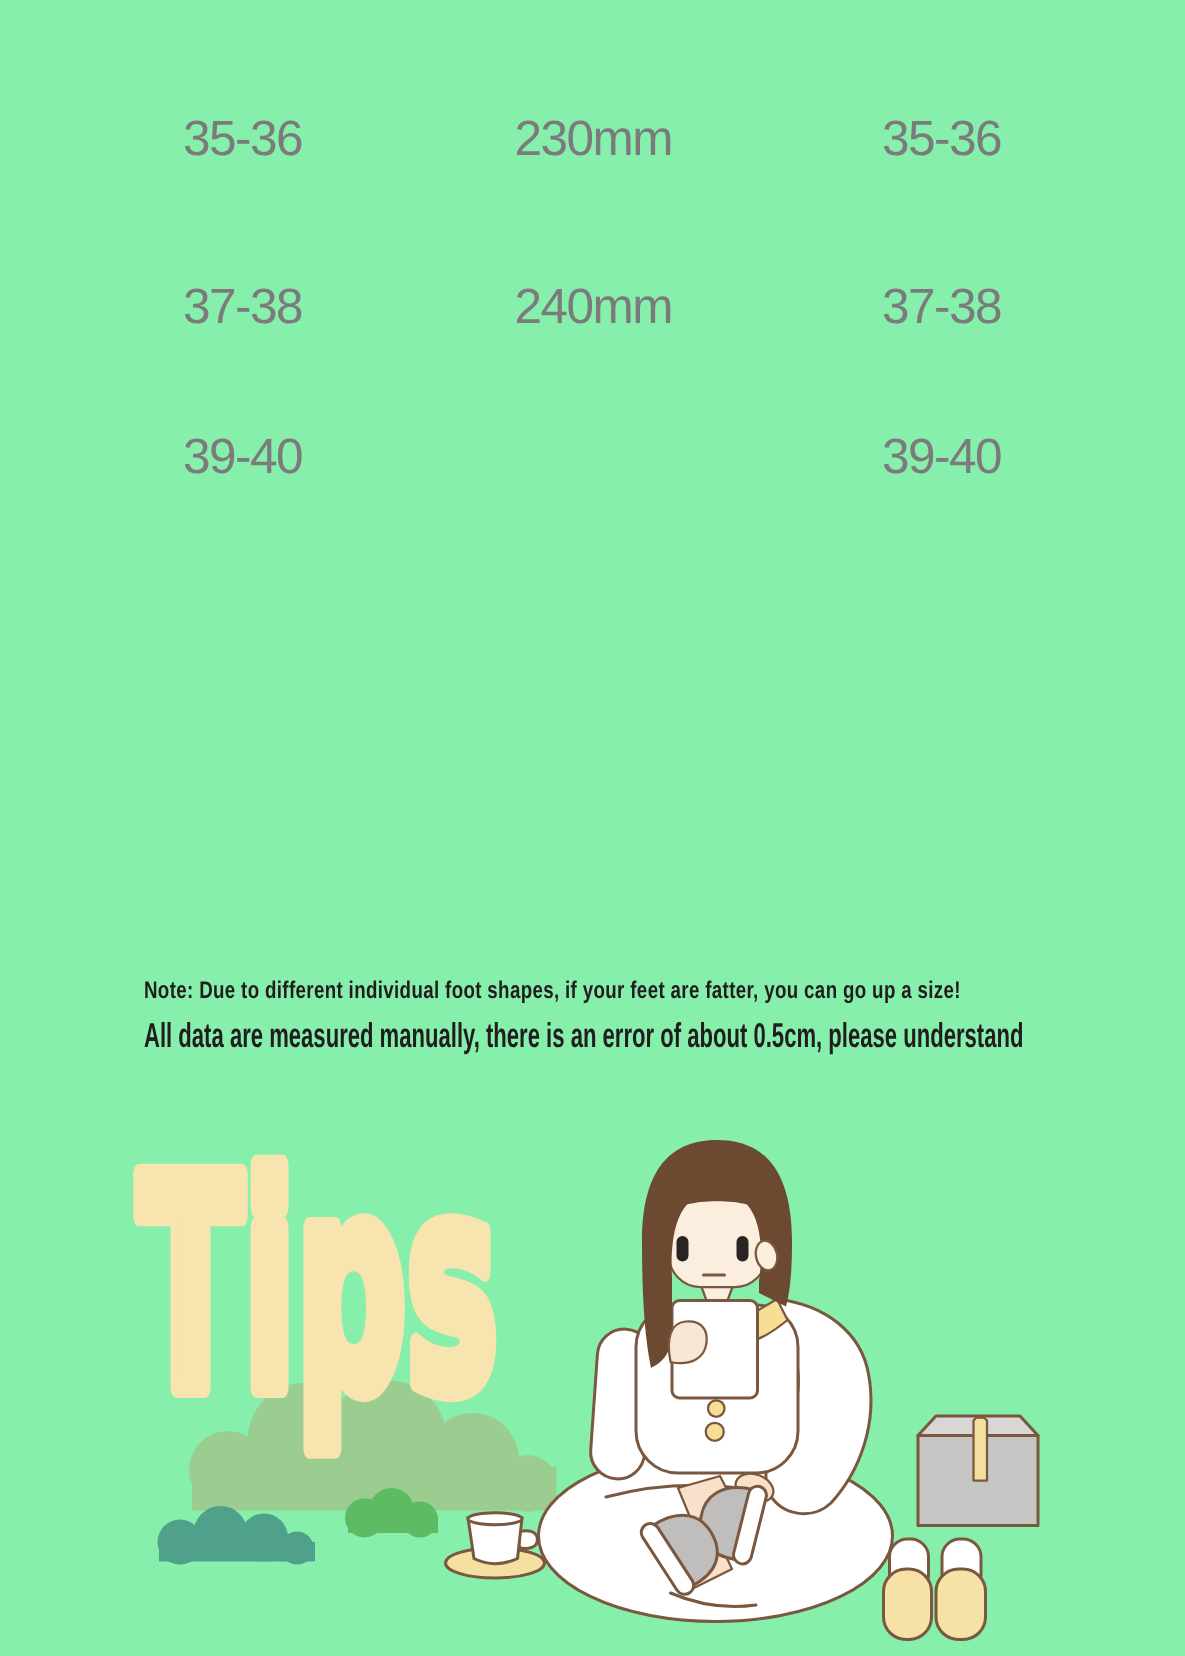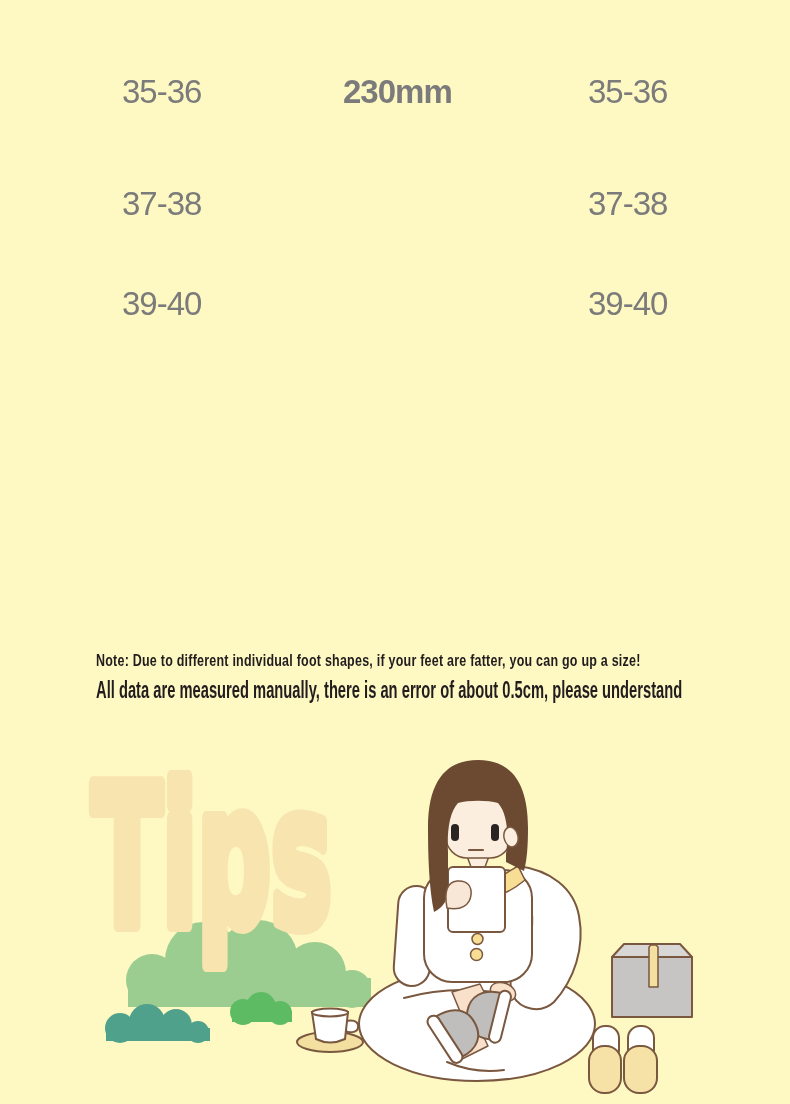--- a/index.html
+++ b/index.html
@@ -1,28 +1,28 @@
 <!DOCTYPE html>
 <html><head>
 <meta charset="utf-8">
 <style>
   html,body { margin:0; padding:0; background:#fff; }
   .page {
-    position:relative; width:790px; height:1104px; background:#fef9c3;
+    position:relative; width:790px; height:1104px; background:#86efac;
     overflow:hidden; font-family:"Liberation Sans", sans-serif;
   }
   
   .size-table { position:absolute; left:0; top:0; width:790px; height:360px; }
   .size-row  { position:absolute; left:0; width:100%; height:44px; }
   .size-row.r0 { top:70px; } .size-row.r1 { top:182px; } .size-row.r2 { top:282px; }
   .size-cell {
     position:absolute; font-size:33px; line-height:44px; color:#7b7b7b;
     letter-spacing:-1px; white-space:nowrap; font-weight:400;
   }
-  .c1 { left:122px; } .c2 { left:343px;font-weight:bold; } .c3 { left:588px; }
+  .c1 { left:122px; } .c2 { left:343px; } .c3 { left:588px; }
   
   .note-small {
     position:absolute; top:652px; left:96px; font-weight:700; font-size:16px;
     color:#211c1e; white-space:nowrap; transform:scaleX(0.78);
     transform-origin:left top; letter-spacing:0.3px;
   }
   .note-large {
     position:absolute; top:677px; left:96px; font-weight:700; font-size:23px;
     color:#211c1e; white-space:nowrap; transform:scaleX(0.64);
     transform-origin:left top;
@@ -39,20 +39,21 @@
 <div class="page">
 
   <div class="size-table">
     <div class="size-row r0">
       <span class="size-cell c1">35-36</span>
       <span class="size-cell c2">230mm</span>
       <span class="size-cell c3">35-36</span>
     </div>
     <div class="size-row r1">
       <span class="size-cell c1">37-38</span>
+      <span class="size-cell c2">240mm</span>
       <span class="size-cell c3">37-38</span>
     </div>
     <div class="size-row r2">
       <span class="size-cell c1">39-40</span>
       <span class="size-cell c3">39-40</span>
     </div>
   </div>
 
   <div class="note-small">Note: Due to different individual foot shapes, if your feet are fatter, you can go up a size!</div>
   <div class="note-large">All data are measured manually, there is an error of about 0.5cm, please understand</div>

